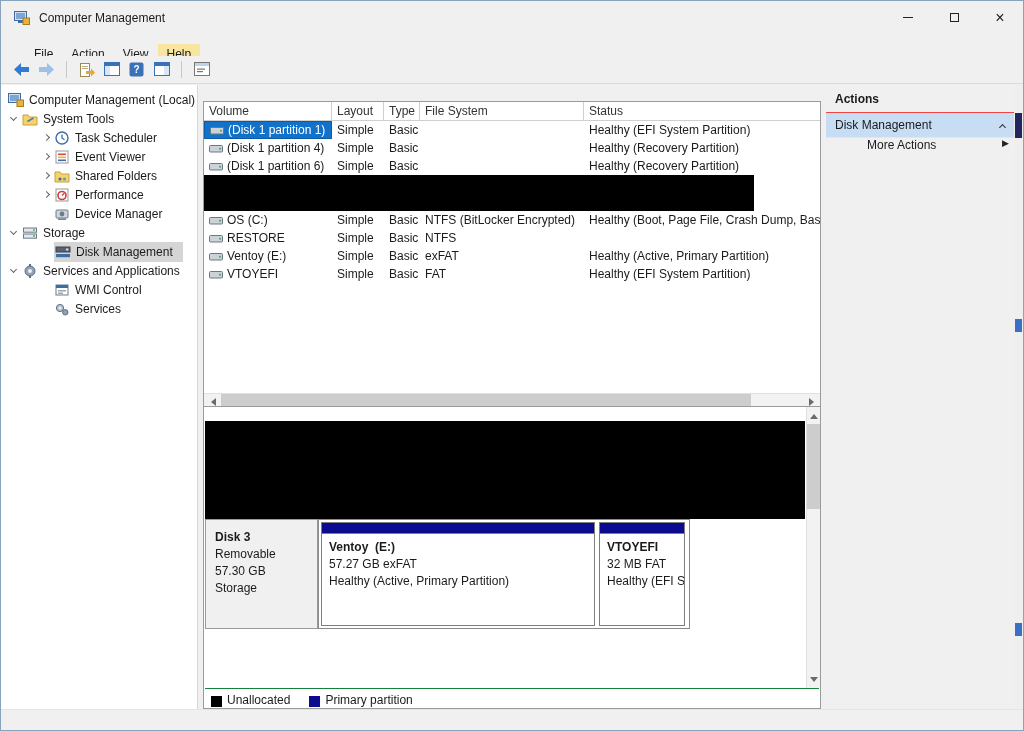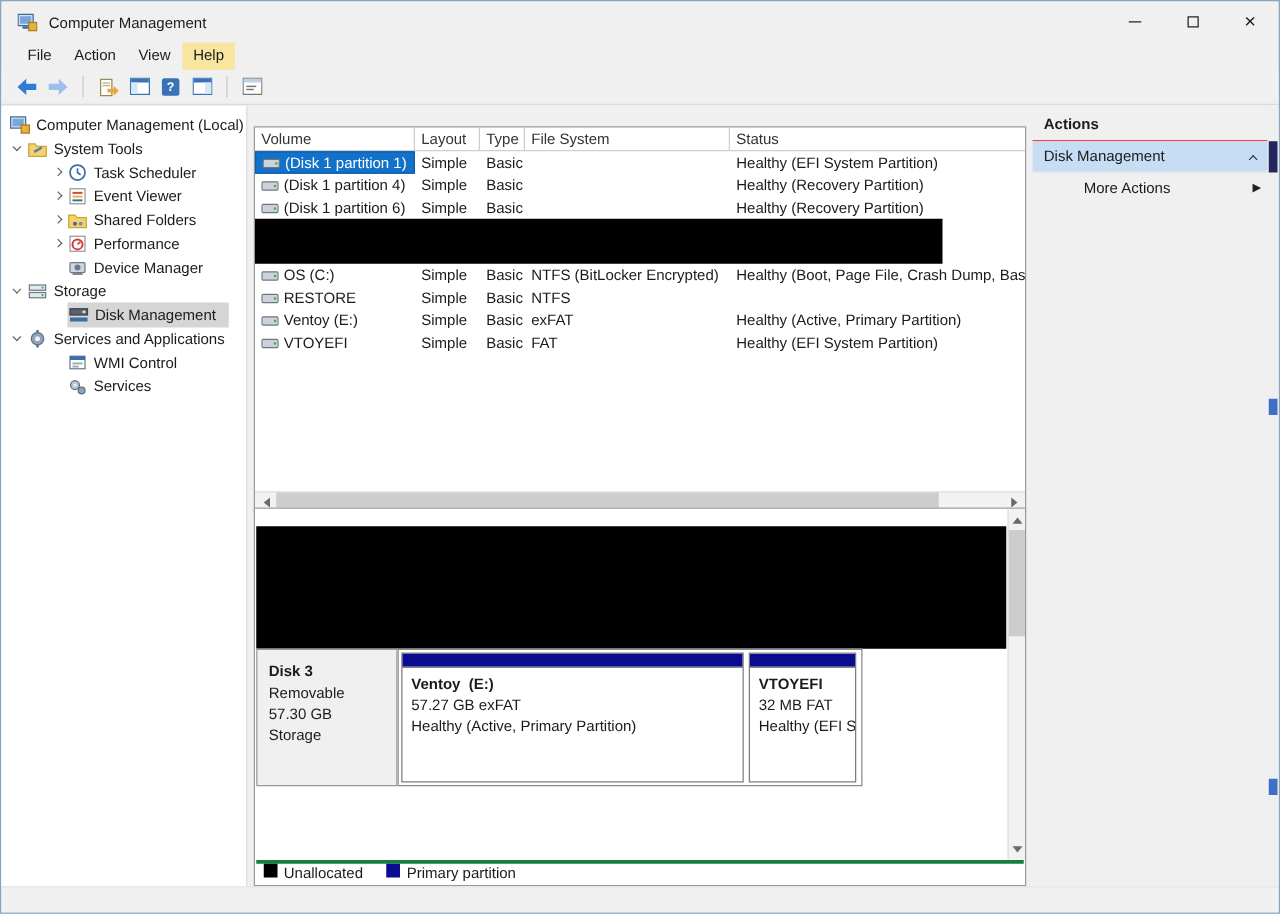--- a/index.html
+++ b/index.html
@@ -11,21 +11,21 @@
   .titlebar{position:absolute;top:0;left:0;right:0;height:33px;display:flex;align-items:center}
   .app-icon{margin-left:13px;width:16px;height:16px;flex:0 0 16px}
   .title-text{margin-left:9px}
   .win-controls{margin-left:auto;display:flex;height:33px}
   .win-btn{width:46px;display:flex;align-items:center;justify-content:center}
   .glyph-min{display:block;width:10px;border-top:1px solid #222}
   .glyph-max{display:block;width:9px;height:9px;border:1px solid #222}
   .glyph-close{font-size:16px;line-height:1}
 
   
-  .menubar{position:absolute;top:33px;left:0;height:22px;display:flex;padding-left:12px}
+  .menubar{position:absolute;top:43px;left:0;height:22px;display:flex;padding-left:24px}
   .menu-item{padding:3px 9px 4px}
   .menu-item.active{background:#f8e6a0}
 
   
   .toolbar{position:absolute;top:55px;left:0;right:0;height:28px;display:flex;align-items:center;padding-left:8px;border-bottom:1px solid #dadada;background:#f0f0f0}
   .tool-btn{width:25px;height:23px;display:flex;align-items:center;justify-content:center}
   .tool-sep{width:1px;height:17px;background:#c9c9c9;margin:0 7px}
 
   
   .tree-panel{position:absolute;left:0;top:84px;width:197px;bottom:21px;background:#fff;border-right:1px solid #d8d8d8;padding-top:5px;overflow:hidden}
@@ -64,31 +64,31 @@
   .dname{font-weight:bold}
   .part-wrap{position:absolute;left:114px;top:112px;width:372px;height:110px;border:1px solid #8a8a8a;background:#fff;display:flex;gap:4px;padding:2px}
   .part-box{border:1px solid #7e7e7e;background:#fff;display:flex;flex-direction:column}
   .pb-ventoy{width:274px;flex:0 0 274px}
   .pb-vtoyefi{width:86px;flex:0 0 86px;overflow:hidden}
   .part-head{height:11px;background:#0b0b8f;border-bottom:1px solid #7e7e7e;flex:0 0 11px}
   .part-body{padding:5px 7px;line-height:17px;white-space:nowrap;overflow:hidden}
   .pname{font-weight:bold;white-space:pre}
   .vscroll{position:absolute;right:0;top:0;bottom:20px;width:14px;background:#f2f2f2;border-left:1px solid #e0e0e0;display:flex;flex-direction:column;align-items:center}
   .v-thumb{width:14px;height:85px;background:#cdcdcd;flex:0 0 85px}
-  .legend{position:absolute;left:1px;right:1px;bottom:1px;height:19px;background:#fff;border-top:3px solid #15803d;display:flex;align-items:flex-start;padding-left:6px;gap:5px}
+  .legend{position:absolute;left:1px;right:1px;bottom:1px;height:19px;background:#fff;border-top:1px solid #15803d;display:flex;align-items:flex-end;padding-left:6px;gap:5px}
   .swatch{width:11px;height:11px;flex:0 0 11px}
   .sw-un{background:#000}
   .sw-pp{background:#0b0b8f;margin-left:14px}
 
   
   .actions-panel{position:absolute;left:825px;top:88px;width:190px;bottom:21px;background:#f0f0f0}
   .actions-title{font-weight:bold;padding:3px 9px 6px;border-bottom:1px solid #ef4444}
   .action-sel{height:25px;background:#c6ddf3;display:flex;align-items:center;padding:0 9px;position:relative;border-bottom:1px solid #e6e6e6}
   .chev-up{position:absolute;right:11px;top:12px;width:5px;height:5px;border-left:1.4px solid #333;border-top:1.4px solid #333;transform:rotate(45deg)}
-  .action-more{height:24px;display:flex;align-items:center;padding-left:41px;position:relative}
+  .action-more{height:24px;display:flex;padding-left:41px;position:relative}
   .more-arrow{position:absolute;right:7px;font-size:9px;color:#222}
 
   
   .edge-strip{position:absolute;right:0;top:84px;width:9px;bottom:21px;background:#efefef}
   .em1{position:absolute;right:1px;top:28px;width:7px;height:25px;background:#23265e}
   .em2{position:absolute;right:1px;top:234px;width:7px;height:13px;background:#3f6fc4}
   .em3{position:absolute;right:1px;top:538px;width:7px;height:13px;background:#3f6fc4}
 
   .statusbar{position:absolute;left:0;right:0;bottom:0;height:21px;background:#f0f0f0;border-top:1px solid #e5e5e5}
 </style>

